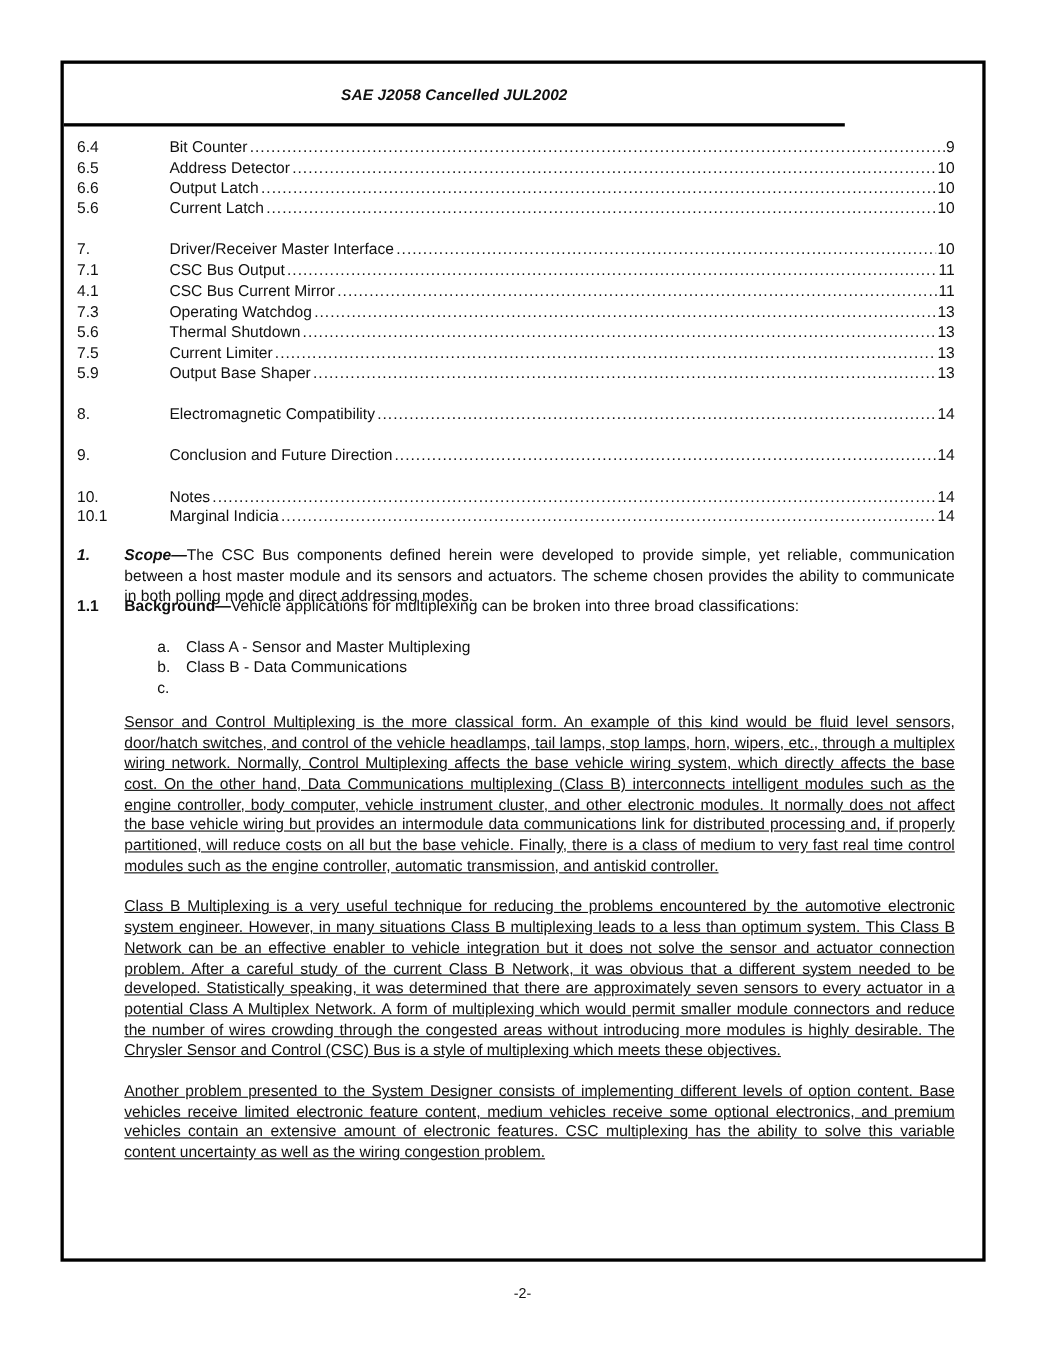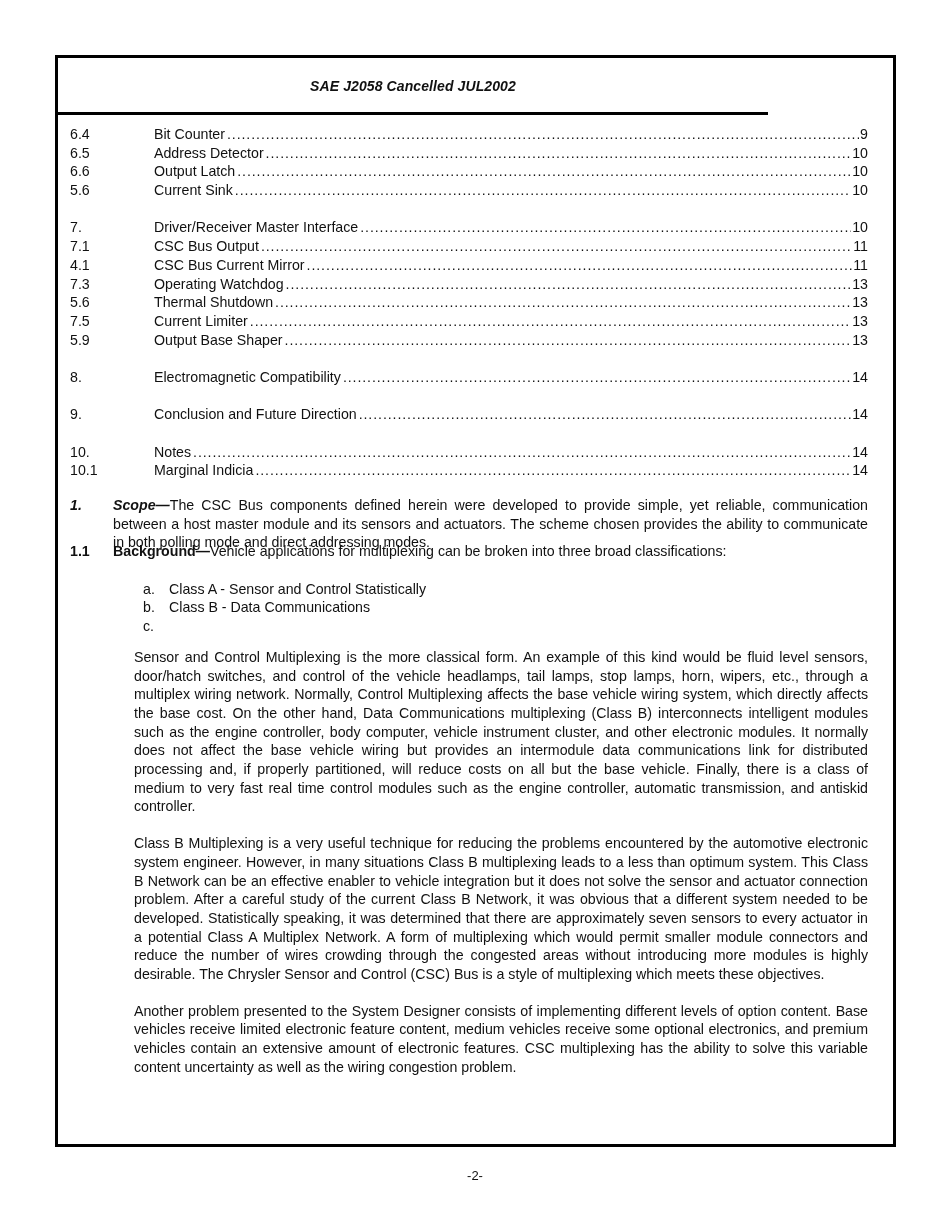--- a/index.html
+++ b/index.html
@@ -111,23 +111,24 @@
     margin-left: 73px;
     line-height: 18.7px;
   }
   .list-item {
     display: flex;
   }
   .list-letter {
     flex: 0 0 26px;
   }
   .para {
-    margin-left: 64px;
+    margin-left: 43px;
     line-height: 18.7px;
     text-align: justify;
+    text-decoration: underline;
   }
   .page-num {
     position: absolute;
     top: 1168px;
     left: 0;
     width: 950px;
     text-align: center;
     font-size: 13px;
   }
 </style>
@@ -154,21 +155,21 @@
       <span class="toc-page">10</span>
     </div>
     <div class="toc-row">
       <span class="toc-num">6.6</span>
       <span class="toc-title">Output Latch</span>
       <span class="toc-leader"></span>
       <span class="toc-page">10</span>
     </div>
     <div class="toc-row">
       <span class="toc-num">5.6</span>
-      <span class="toc-title">Current Sink</span>
+      <span class="toc-title">Current Latch</span>
       <span class="toc-leader"></span>
       <span class="toc-page">10</span>
     </div>
     <div class="toc-gap"></div>
 
     <div class="toc-row">
       <span class="toc-num">7.</span>
       <span class="toc-title">Driver/Receiver Master Interface</span>
       <span class="toc-leader"></span>
       <span class="toc-page">10</span>
@@ -250,21 +251,21 @@
 
   <div class="body-section" style="top: 484px;">
     <div class="section-head">
       <span class="sec-num">1.1</span>
       <span class="sec-text" style="text-align:left;"><span class="sec-title">Background—</span><span>Vehicle applications for multiplexing can be broken into three broad classifications:</span></span>
     </div>
 
     <div class="list" style="margin-top: 19px;">
       <div class="list-item">
         <span class="list-letter">a.</span>
-        <span>Class A - Sensor and Control Statistically</span>
+        <span>Class A - Sensor and Master Multiplexing</span>
       </div>
       <div class="list-item">
         <span class="list-letter">b.</span>
         <span>Class B - Data Communications</span>
       </div>
       <div class="list-item">
         <span class="list-letter">c.</span>
       </div>
     </div>
 

